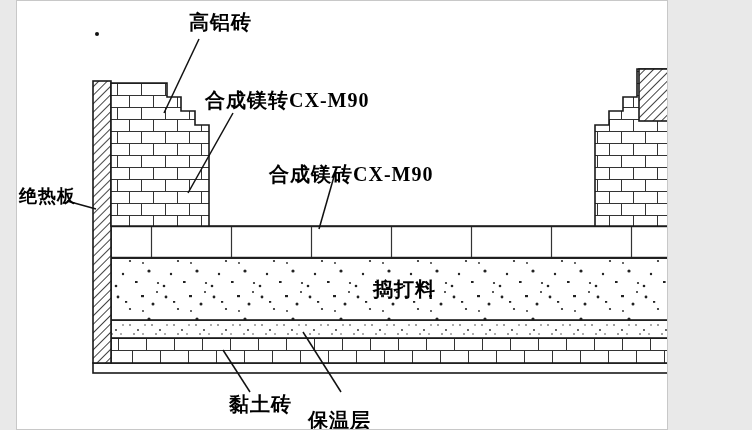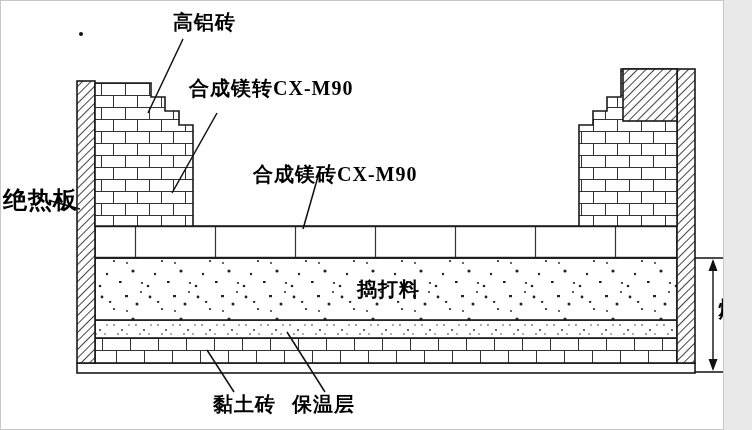--- a/index.html
+++ b/index.html
@@ -1,36 +1,37 @@
 <!DOCTYPE html>
 <html><head>
 <meta charset="utf-8">
 <style>
   * { box-sizing: border-box; margin: 0; padding: 0; }
   html, body { background: #e9e9e9; }
   body { font-family: "Liberation Serif", "DejaVu Serif", serif; }
   .stage {
     position: relative;
-    width: 724px;
+    width: 652px;
     height: 430px;
     background: #ffffff;
     overflow: hidden;
     border: 1px solid #c8c8c8;
+    margin-left: 16px;
   }
   .stage svg { position: absolute; left: 0; top: 0; }
   .lbl {
     position: absolute;
     color: #000;
     font-weight: 700;
     white-space: nowrap;
     line-height: 1.1;
     letter-spacing: 1px;
   }
   .lbl-lg { font-size: 20px; }
-  .lbl-md { font-size: 24px; }
+  .lbl-md { font-size: 18px; }
   .vertical {
     writing-mode: vertical-rl;
     text-orientation: upright;
     letter-spacing: 4px;
     font-size: 19px;
   }
 </style>
 </head>
 <body>
 
@@ -122,27 +123,27 @@
       <line x1="694" y1="257" x2="748" y2="257"></line>
       <line x1="694" y1="371" x2="748" y2="371"></line>
       <line x1="712" y1="260" x2="712" y2="368"></line>
       <polygon points="712,258 707.5,270 716.5,270" fill="#111" stroke="none"></polygon>
       <polygon points="712,370 707.5,358 716.5,358" fill="#111" stroke="none"></polygon>
     </g>
   </svg>
 
   <div class="lbl lbl-lg" style="left:172px; top:10px;">高铝砖</div>
 
-  <div class="lbl lbl-lg" style="left:188px; top:76px;text-align:center;">合成镁转CX-M90</div>
+  <div class="lbl lbl-lg" style="left:188px; top:88px;text-align:center;">合成镁转CX-M90</div>
 
   <div class="lbl lbl-lg" style="left:252px; top:162px;">合成镁砖CX-M90</div>
 
   <div class="lbl lbl-md" style="left:2px; top:186px;">绝热板</div>
 
   <div class="lbl lbl-lg" style="left:356px; top:277px;">捣打料</div>
 
   <div class="lbl vertical" style="left:716px; top:280px;">炉底</div>
 
   <div class="lbl lbl-lg" style="left:212px; top:392px;">黏土砖</div>
 
-  <div class="lbl lbl-lg" style="left:291px; top:392px;">保温层</div>
+  <div class="lbl lbl-lg" style="left:291px; top:408px;">保温层</div>
 
 </div>
 
 </body></html>

